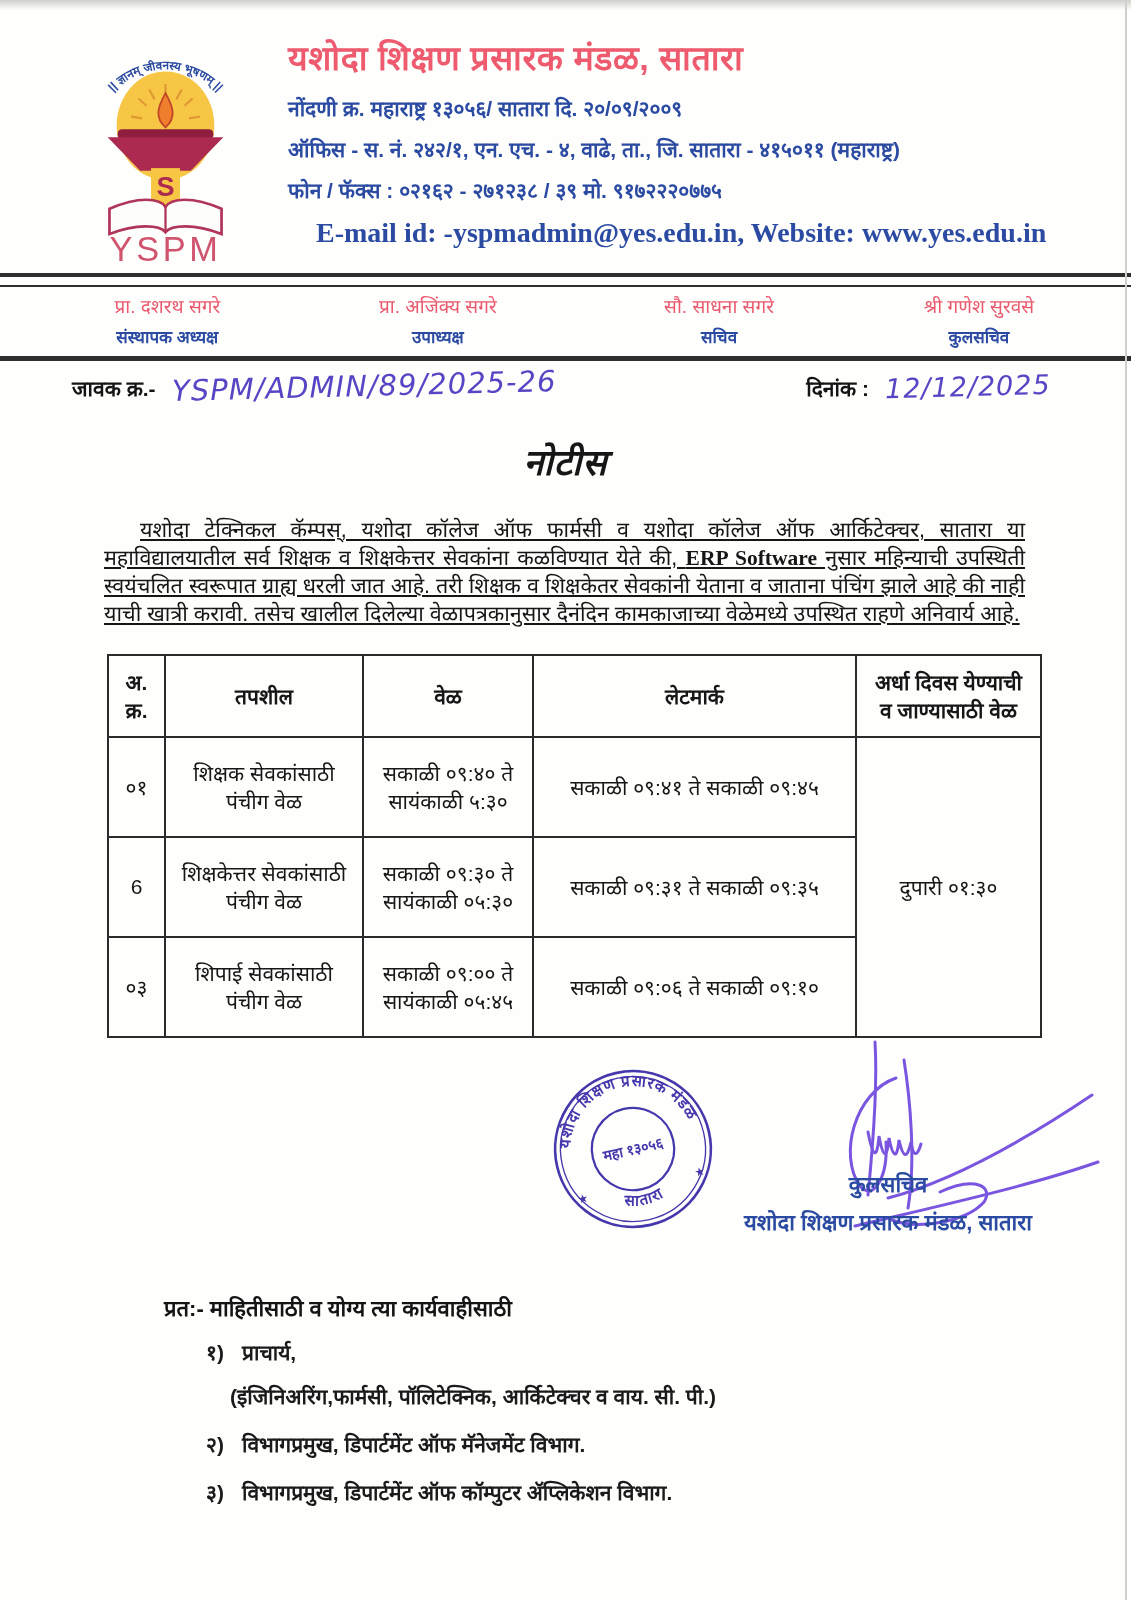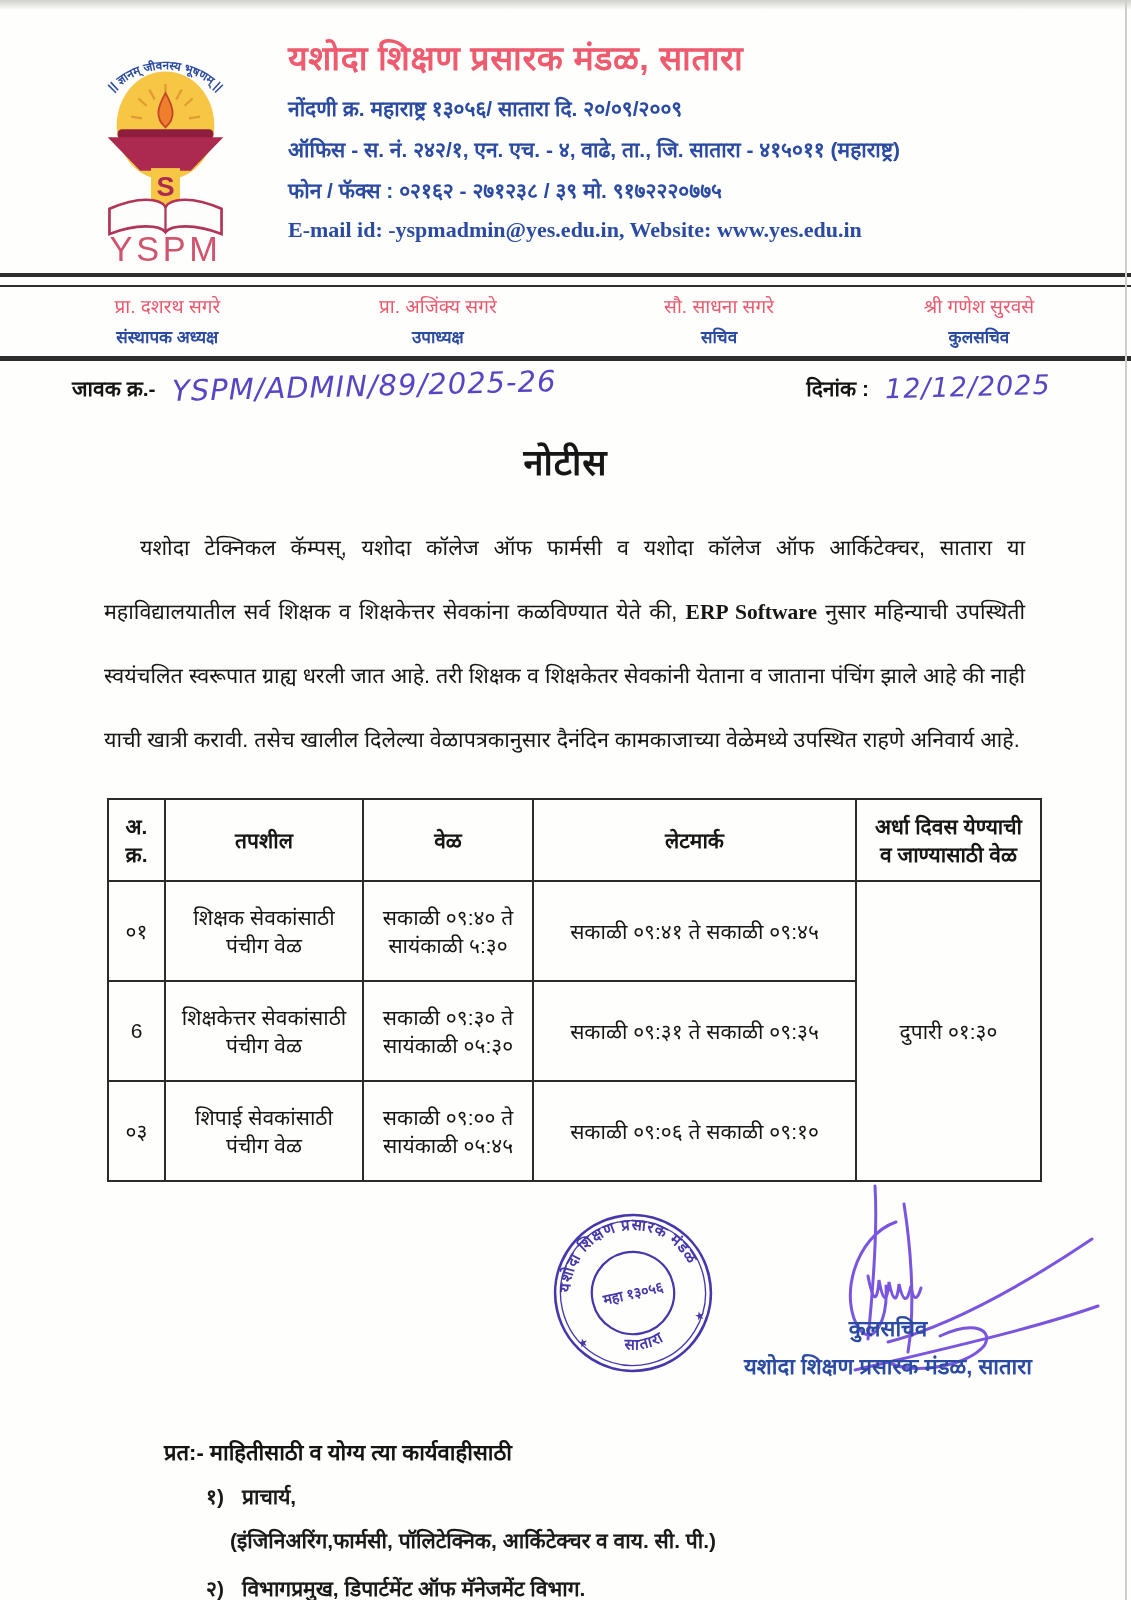--- a/index.html
+++ b/index.html
@@ -10,40 +10,40 @@
   }
   .scan-top{position:absolute;top:0;left:0;right:0;height:10px;
     background:linear-gradient(#cfcfcb,#fefefc);}
   .scan-right{position:absolute;top:0;bottom:0;right:4px;width:2px;background:#cfcfcb;}
   
   .header{display:flex;padding:28px 40px 0 58px;}
   .logo{width:230px;flex:0 0 230px;}
   .head-text{flex:1;padding-top:6px;}
   .org-name{font-size:34px;font-weight:bold;color:#ee5b6f;letter-spacing:.5px;margin-bottom:14px;}
   .head-line{font-size:21px;font-weight:bold;color:#2b4ba3;margin-bottom:13px;}
-  .head-line.email{font-family:"Liberation Serif","DejaVu Serif",serif;font-size:22px;}
+  .head-line.email{font-family:"Liberation Serif","DejaVu Serif",serif;font-size:28px;margin-left:28px;}
   
   .rule-double{height:8px;margin-top:6px;border-top:4px solid #2e2e2e;border-bottom:2px solid #2e2e2e;}
   .rule-single{height:5px;background:#2e2e2e;}
   
   .officials{display:grid;grid-template-columns:24% 27% 26% 23%;padding:6px 30px 8px 40px;}
   .official{text-align:center;}
   .o-name{font-size:19px;font-weight:normal;color:#e9586d;margin-bottom:6px;}
   .o-title{font-size:17px;font-weight:bold;color:#2b4ba3;}
   
   .ref-row{display:flex;justify-content:space-between;align-items:center;padding:8px 80px 0 72px;}
   .ref-label{font-size:21px;font-weight:bold;color:#141414;margin-right:12px;}
   .hand{display:inline-block;font-style:italic;color:#5646c5;font-size:29px;
         letter-spacing:1px;transform:rotate(-1.5deg);font-family:"DejaVu Sans",sans-serif;}
   .hand.date{font-size:27px;}
   
   .notice-title{text-align:center;font-size:36px;font-weight:bold;color:#161616;
-    margin:34px 0 0 0;letter-spacing:1px;}
-  .body-text{margin:30px 106px 0 104px;font-size:21.5px;line-height:64px;
-    text-align:justify;text-indent:36px;color:#161616;}
+    margin:34px 0 0 0;letter-spacing:1px;font-style:italic;}
+  .body-text{margin:30px 106px 0 104px;font-size:21.5px;line-height:28px;
+    text-align:justify;text-indent:36px;color:#161616;text-decoration:underline;}
   .erp{font-family:"Liberation Serif","DejaVu Serif",serif;font-weight:bold;}
   
   table.schedule{border-collapse:collapse;margin:26px 0 0 107px;table-layout:fixed;width:933px;}
   table.schedule th,table.schedule td{
     border:2px solid #2b2b2b;text-align:center;vertical-align:middle;
     font-size:21px;color:#161616;padding:4px 6px;}
   table.schedule th{font-weight:bold;height:72px;}
   table.schedule td{height:90px;}
   .pre{white-space:pre-line;}
   th.halfday{text-align:left;padding-left:14px;white-space:pre-line;}

